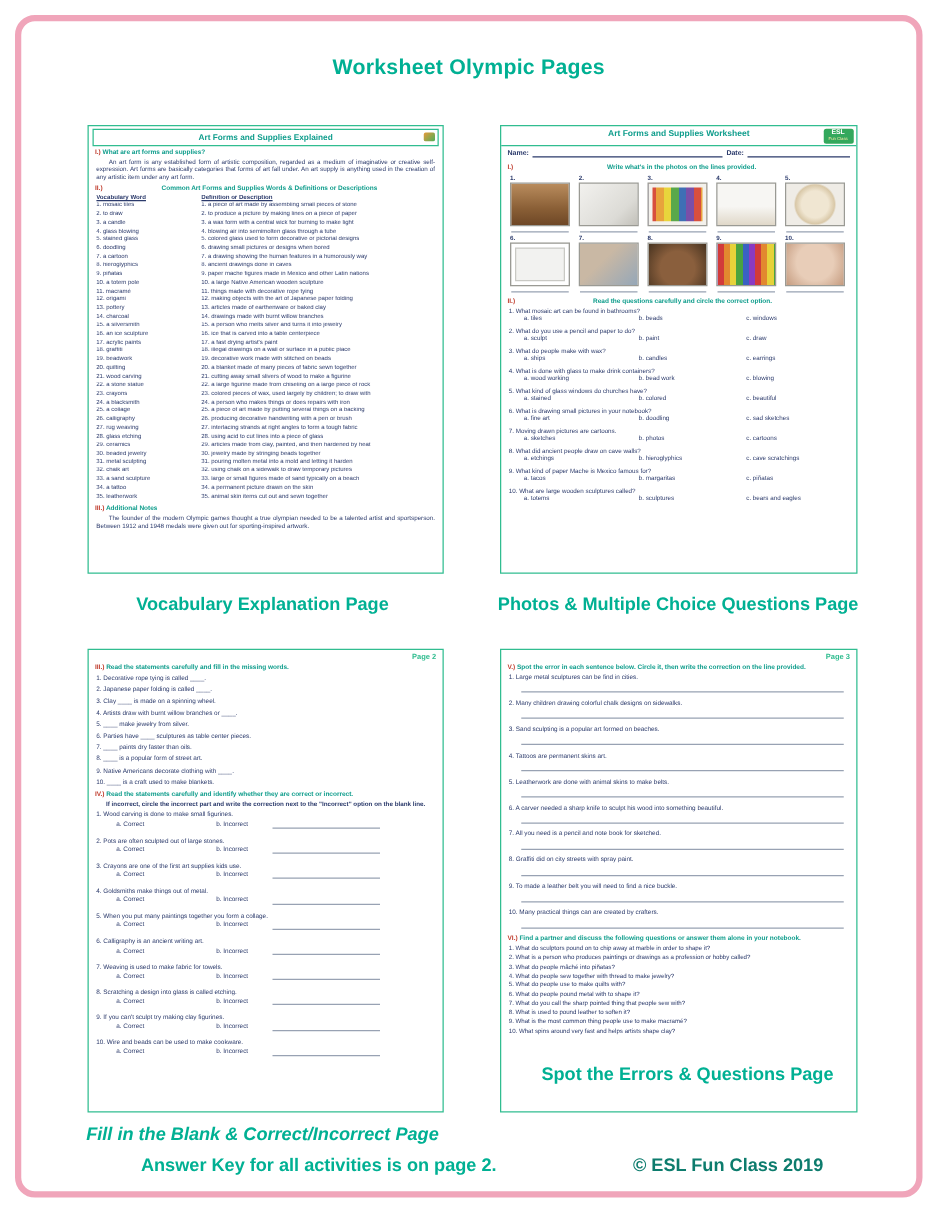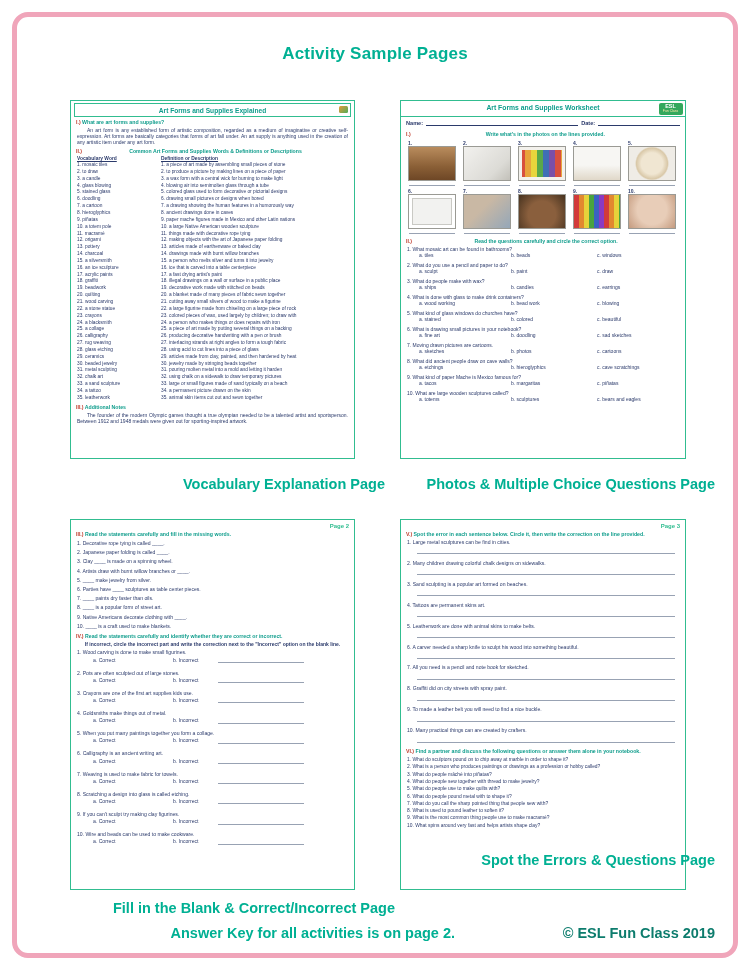--- a/index.html
+++ b/index.html
@@ -4,24 +4,24 @@
 <style>
   html,body{margin:0;padding:0;}
   body{
     width:750px;height:970px;position:relative;overflow:hidden;
     background:#ffffff;font-family:"Liberation Sans",sans-serif;
   }
   .frame{position:absolute;left:12px;top:12px;right:12px;bottom:12px;
     border:5px solid #f0a5ba;border-radius:16px;pointer-events:none;}
   .page-title{position:absolute;top:42px;left:0;width:100%;text-align:center;
     color:#00b093;font-weight:bold;font-size:17px;line-height:24px;letter-spacing:.2px;}
-  .caption{position:absolute;text-align:right;color:#00b093;font-weight:bold;font-size:14.5px;}
+  .caption{position:absolute;text-align:center;color:#00b093;font-weight:bold;font-size:14.5px;}
   .cap-tl{left:35px;top:476px;width:350px;}
   .cap-tr{left:370px;top:476px;width:345px;}
-  .cap-bl{left:25px;top:900px;width:370px;}
+  .cap-bl{left:25px;top:900px;width:370px;font-style:italic;}
   .cap-br{left:385px;top:852px;width:330px;}
   .cap-key{left:55px;top:925px;width:400px;}
   .cap-c{left:450px;top:925px;width:265px;color:#0d7c6d;}
 
   
   .ws{position:absolute;background:#fff;border:1.5px solid #31bd90;color:#2b3a6b;}
   .ws1{left:70px;top:100px;width:283px;height:357px;}
   .ws2{left:400px;top:100px;width:284px;height:357px;}
   .ws3{left:70px;top:519px;width:283px;height:369px;}
   .ws4{left:400px;top:519px;width:284px;height:369px;}
@@ -92,21 +92,21 @@
   .err-item{margin:0 6px 5.5px;font-size:5.1px;line-height:6.4px;}
   .err-line{border-bottom:0.8px solid #98a2b3;height:8px;margin:0 4px 0 10px;}
   .discuss-item{font-size:4.9px;line-height:7.3px;margin:0 6px;white-space:nowrap;overflow:hidden;}
 </style>
 </head>
 <body>
 
 <div class="frame"></div>
 
 <div class="page-title">
-  <div>Activity Sample Pages</div>
+  <div>Worksheet Olympic Pages</div>
 </div>
 
 <div class="ws ws1">
   <div class="ws1-header">
     <span>Art Forms and Supplies Explained</span>
     <span class="mini-logo"></span>
   </div>
   <div class="sec-line">
     <span class="sec-label">I.)</span>
     <span class="sec-title">What are art forms and supplies?</span>

